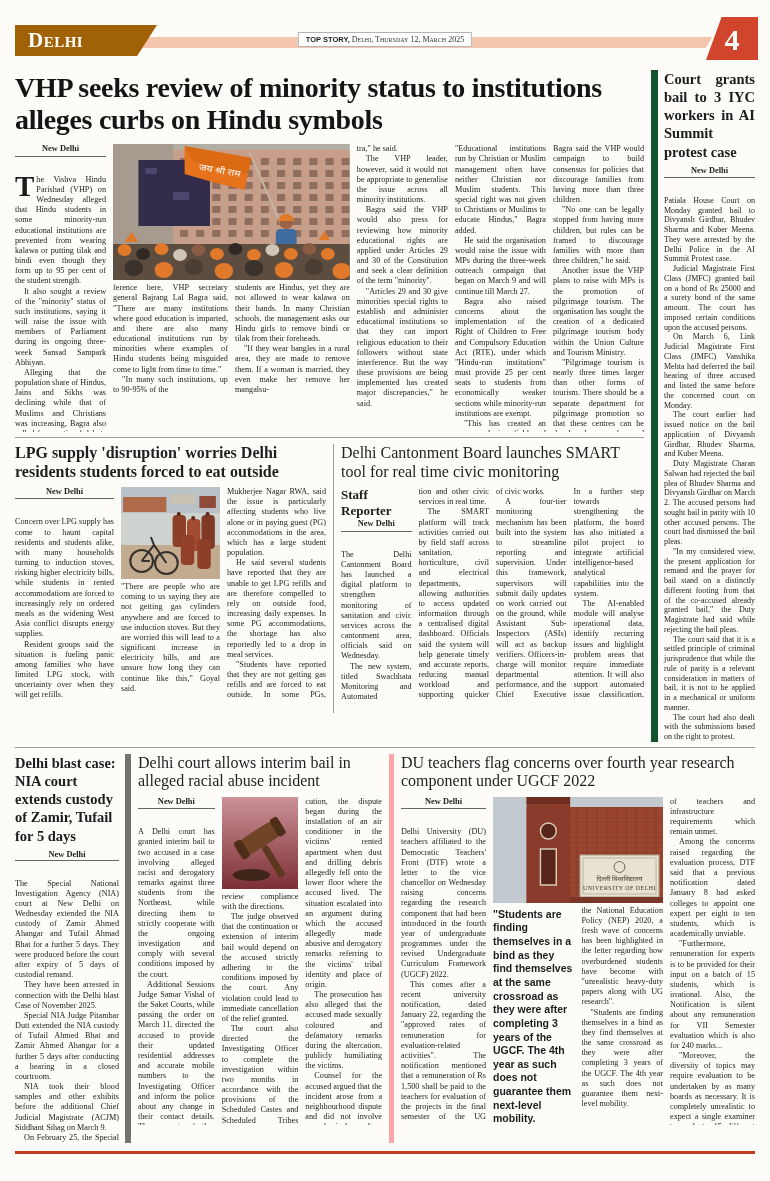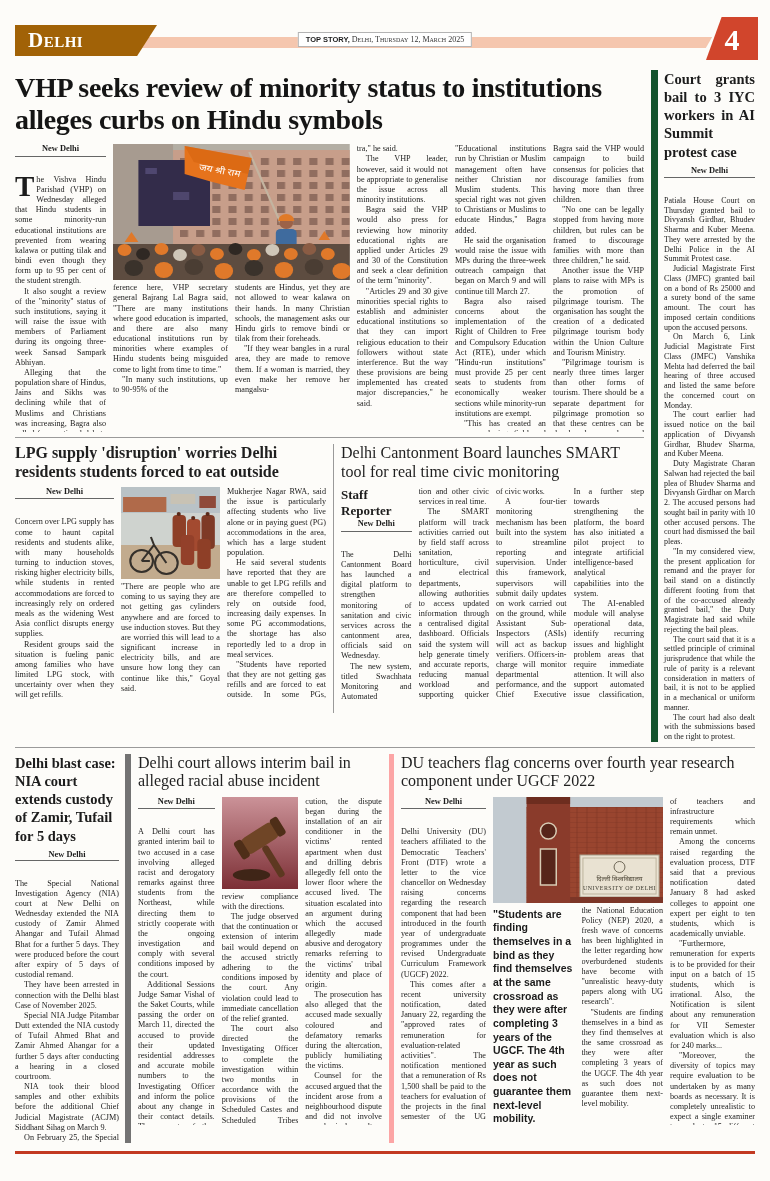--- a/index.html
+++ b/index.html
@@ -226,21 +226,21 @@
               </div>
           </div>
         </section>
       </div>
     </div>
 
     <aside class="iyc">
       <h3 class="h-side">Court grants bail to 3 IYC workers in AI Summit protest case</h3>
       <div class="dateline">New Delhi</div>
       <div class="paras">
-          <p>Patiala House Court on Thursday granted bail to Divyansh Girdhar, Bhudev Sharma and Kuber Meena. They were arrested by the Delhi Police in the AI Summit Protest case.</p>
+          <p>Patiala House Court on Monday granted bail to Divyansh Girdhar, Bhudev Sharma and Kuber Meena. They were arrested by the Delhi Police in the AI Summit Protest case.</p>
           <p>Judicial Magistrate First Class (JMFC) granted bail on a bond of Rs 25000 and a surety bond of the same amount. The court has imposed certain conditions upon the accused persons.</p>
           <p>On March 6, Link Judicial Magistrate First Class (JMFC) Vanshika Mehta had deferred the bail hearing of three accused and listed the same before the concerned court on Monday.</p>
           <p>The court earlier had issued notice on the bail application of Divyansh Girdhar, Bhudev Sharma, and Kuber Meena.</p>
           <p>Duty Magistrate Charan Salwan had rejected the bail plea of Bhudev Sharma and Divyansh Girdhar on March 2. The accused persons had sought bail in parity with 10 other accused persons. The court had dismissed the bail pleas.</p>
           <p>"In my considered view, the present application for remand and the prayer for bail stand on a distinctly different footing from that of the co-accused already granted bail," the Duty Magistrate had said while rejecting the bail pleas.</p>
           <p>The court said that it is a settled principle of criminal jurisprudence that while the rule of parity is a relevant consideration in matters of bail, it is not to be applied in a mechanical or uniform manner.</p>
           <p>The court had also dealt with the submissions based on the right to protest.</p>
           <p>The court held that the right to protest, subject to reasonable restrictions under Article 19(2) and Article 19(3) of the Constitution, is a cherished constitutional guarantee in a democratic polity.</p>
         </div>
     </aside>

